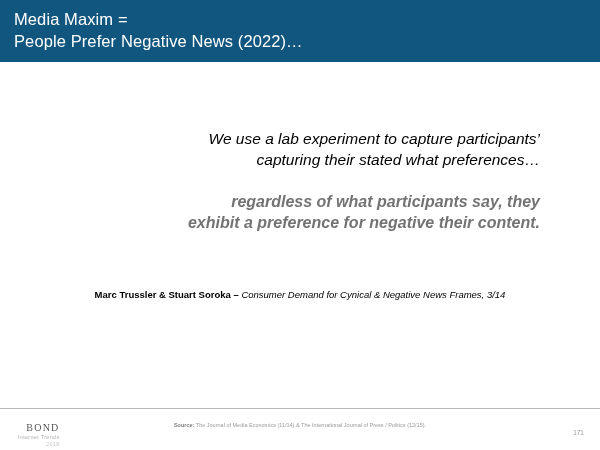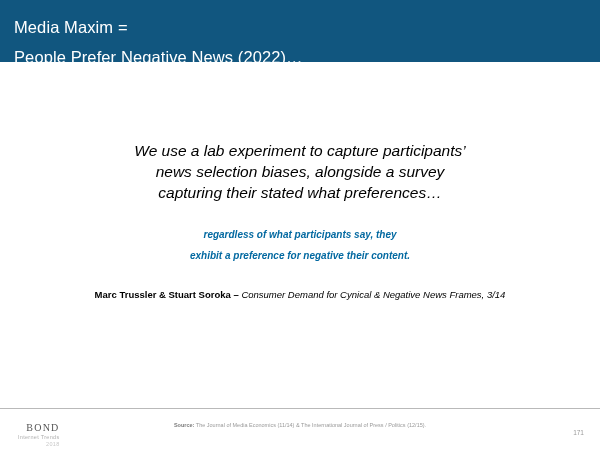--- a/index.html
+++ b/index.html
@@ -34,46 +34,45 @@
     width: 560px;
     color: #ffffff;
     font-size: 16.5px;
     line-height: 22px;
     font-weight: 400;
     letter-spacing: 0.1px;
   }
   .title-line {
     display: block;
     white-space: pre;
-    margin-top: 8px;
   }
   .quote-block {
     position: absolute;
     left: 60px;
-    top: 140px;
+    top: 128px;
     width: 480px;
-    text-align: center;
+    text-align: right;
   }
   .quote-italic {
     font-style: italic;
     font-size: 15.5px;
     line-height: 21px;
     color: #000000;
   }
   .quote-italic .ln {
     display: block;
     white-space: pre;
   }
   .quote-bold {
     margin-top: 21px;
     font-style: italic;
     font-weight: bold;
-    font-size: 10px;
+    font-size: 16px;
     line-height: 21px;
-    color: #0369a1;
+    color: #737373;
   }
   .quote-bold .ln {
     display: block;
     white-space: pre;
   }
   .attribution {
     position: absolute;
     left: 60px;
     top: 288px;
     width: 480px;
@@ -155,21 +154,20 @@
   <div class="title-bar"></div>
 
   <div class="title-text">
     <span class="title-line">Media Maxim =</span>
     <span class="title-line">People Prefer Negative News (2022)…</span>
   </div>
 
   <div class="quote-block">
     <div class="quote-italic">
       <span class="ln">We use a lab experiment to capture participants’</span>
-      <span class="ln">news selection biases, alongside a survey</span>
       <span class="ln">capturing their stated what preferences…</span>
     </div>
     <div class="quote-bold">
       <span class="ln">regardless of what participants say, they</span>
       <span class="ln">exhibit a preference for negative their content.</span>
     </div>
   </div>
 
   <div class="attribution">
     <span class="author">Marc Trussler &amp; Stuart Soroka – </span><span class="work">Consumer Demand for Cynical &amp; Negative News Frames, 3/14</span>

